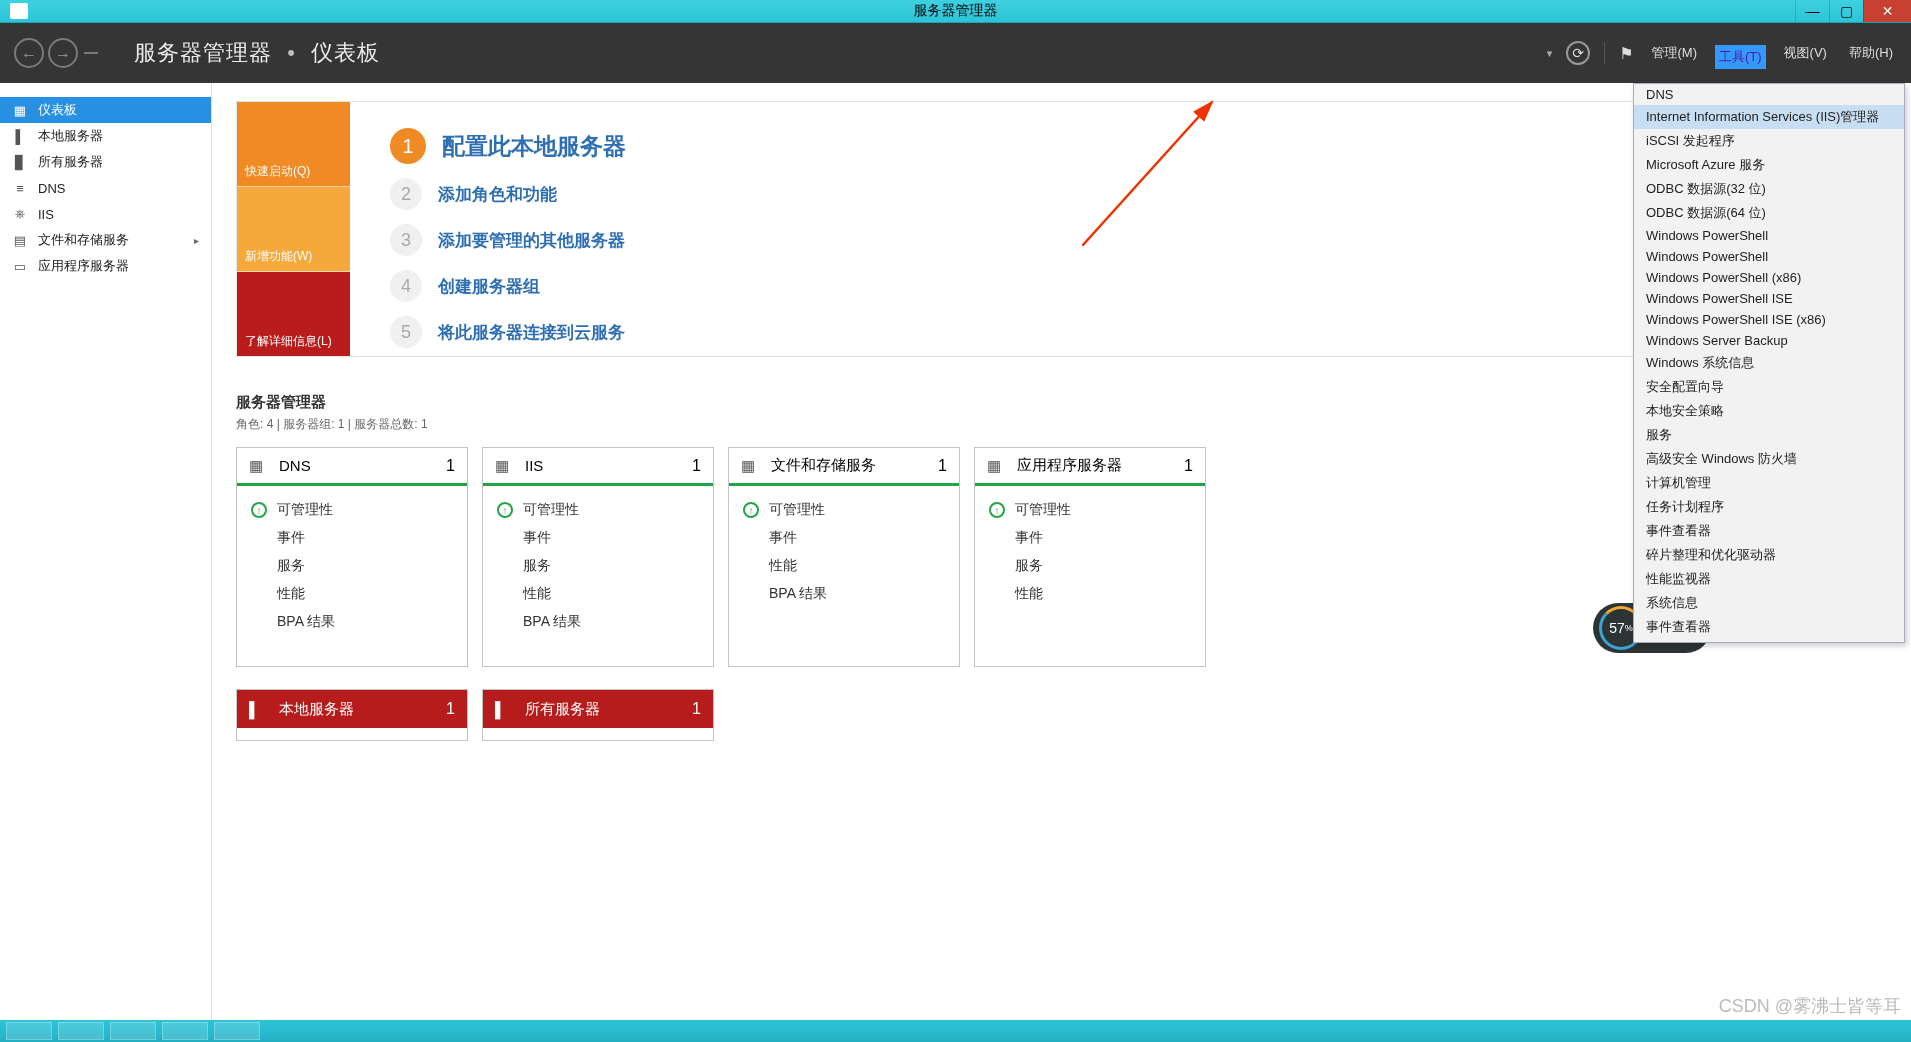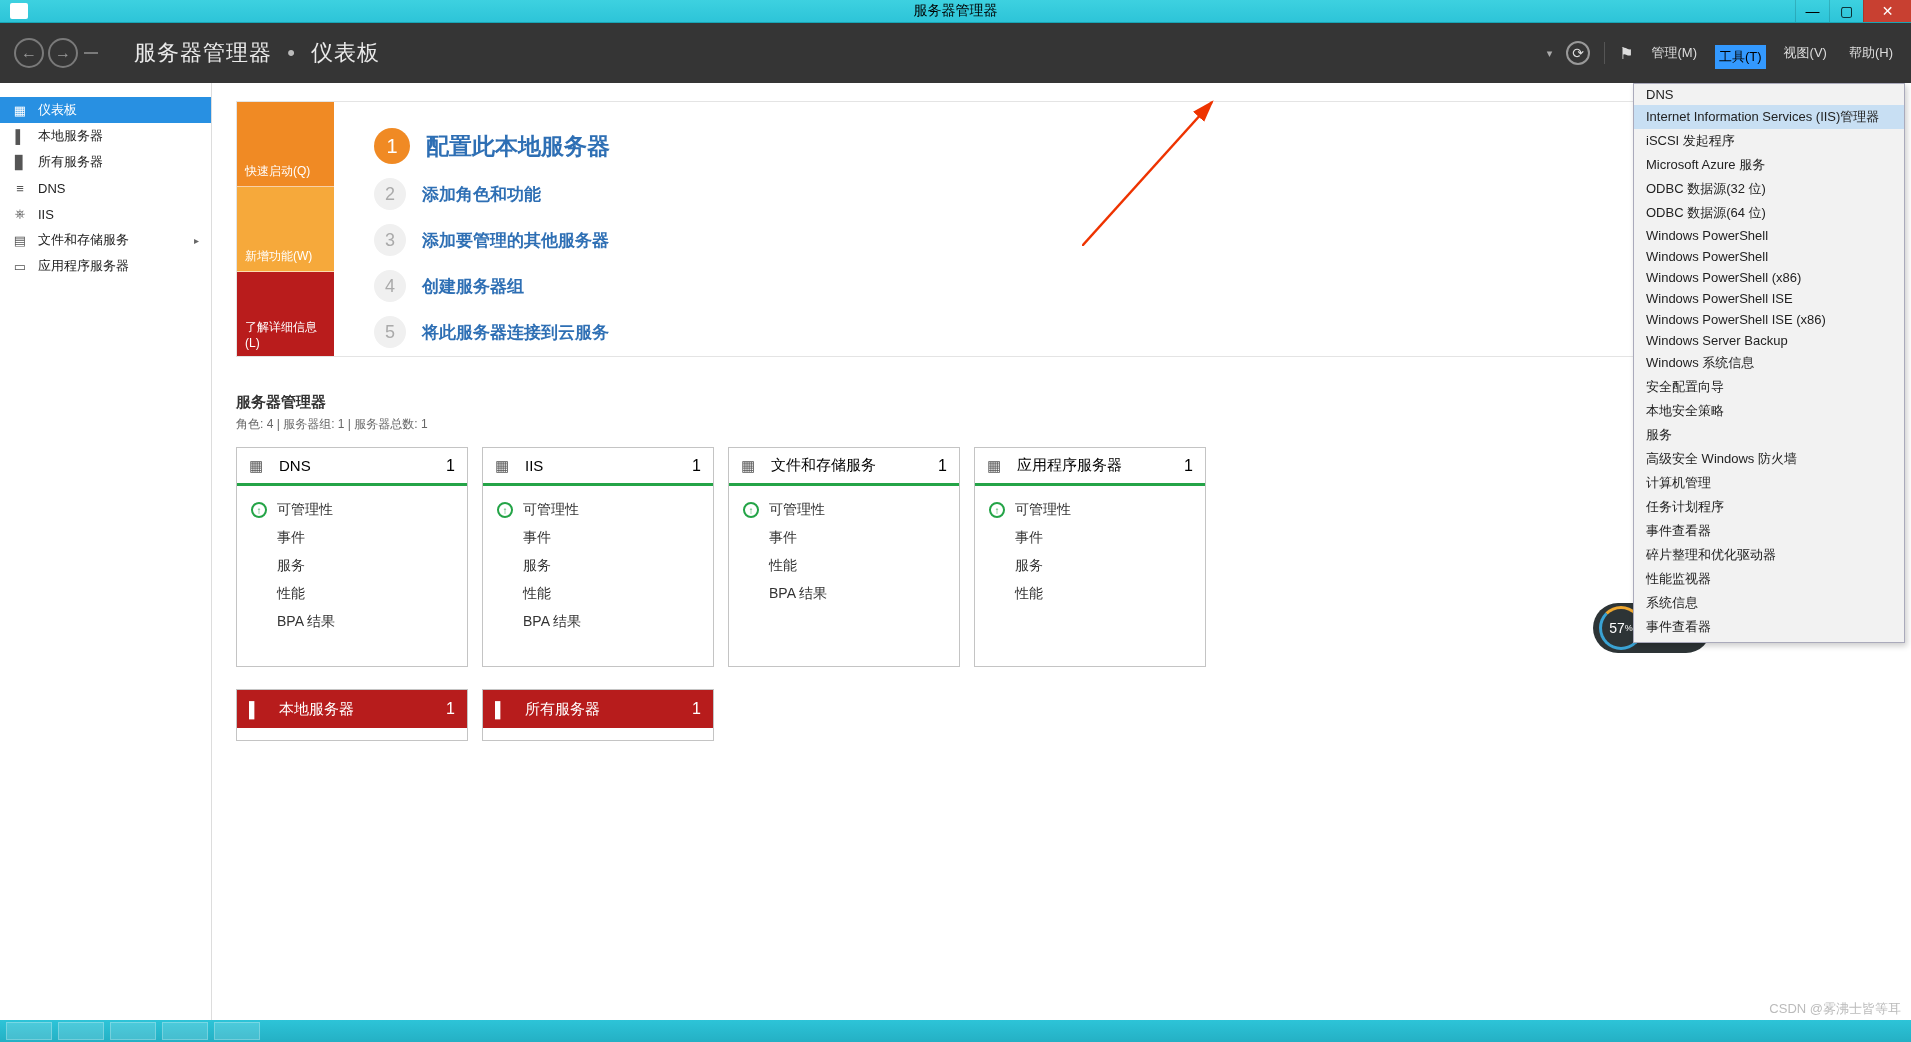--- a/index.html
+++ b/index.html
@@ -11,34 +11,34 @@
 .win-btn { width: 34px; height: 22px; display: flex; align-items: center; justify-content: center; border-left: 1px solid rgba(0,0,0,.15); font-size: 14px; }
 .win-close { background: #c84031; color: #fff; width: 48px; }
 .header-bar { height: 60px; background: #353535; display: flex; align-items: center; color: #fff; padding: 0 14px; }
 .nav-circle { width: 30px; height: 30px; border: 2px solid #7a7a7a; border-radius: 50%; display: flex; align-items: center; justify-content: center; margin-right: 4px; color: #9a9a9a; font-size: 16px; }
 .nav-dash { width: 14px; height: 2px; background: #7a7a7a; margin: 0 6px 0 2px; }
 .breadcrumb { font-size: 22px; margin-left: 30px; color: #eaeaea; letter-spacing: 1px; }
 .breadcrumb .sep { margin: 0 8px; color: #bbb; }
 .header-right { margin-left: auto; display: flex; align-items: center; gap: 14px; font-size: 13px; }
 .header-icon { color: #ddd; font-size: 16px; display: inline-flex; align-items: center; }
 .menu-item { color: #ddd; cursor: default; padding: 3px 4px; }
-.menu-item.sel { background: #3399ff; color: #000000; margin-top: 8px; }
+.menu-item.sel { background: #3399ff; color: #4c1d95; margin-top: 8px; }
 .divider-v-hdr { width: 1px; height: 22px; background: #555; }
 .refresh-circ { width: 24px; height: 24px; border: 2px solid #999; border-radius: 50%; display: flex; align-items: center; justify-content: center; font-size: 14px; }
 .body-area { display: flex; height: calc(100% - 83px - 22px); }
 .sidebar { width: 212px; background: #fff; padding-top: 14px; border-right: 1px solid #ddd; }
 .side-item { height: 26px; display: flex; align-items: center; gap: 10px; padding: 0 12px; font-size: 13px; color: #222; }
 .side-item.sel { background: #2890e2; color: #fff; }
 .side-item .icon { width: 16px; text-align: center; font-size: 13px; color: #555; }
 .side-item.sel .icon { color: #fff; }
 .side-item .chev { margin-left: auto; font-size: 10px; color: #666; }
 .main { flex: 1; background: #fff; padding: 18px 24px; overflow: hidden; position: relative; }
 .welcome-title { font-size: 15px; font-weight: bold; color: #444; margin-bottom: 22px; }
 .welcome-panel { display: flex; height: 256px; border: 1px solid #e4e4e4; }
-.tile-col { width: 97px; display: flex; flex-direction: column; }
+.tile-col { width: 113px; display: flex; flex-direction: column; }
 .tile { flex: 1; color: #fff; display: flex; align-items: flex-end; padding: 6px 8px; font-size: 12px; border-bottom: 1px solid rgba(255,255,255,.6); }
 .tile.t1 { background: #f08a24; }
 .tile.t2 { background: #f6a93b; }
 .tile.t3 { background: #b91c1c; border-bottom: none; }
 .steps { flex: 1; padding: 26px 40px; }
 .step-row { display: flex; align-items: center; gap: 16px; margin-bottom: 14px; }
 .step-num { width: 32px; height: 32px; border-radius: 50%; display: flex; align-items: center; justify-content: center; font-size: 18px; color: #aaa; background: #f0f0f0; }
 .step-row.primary .step-num { background: #f08a24; color: #fff; width: 36px; height: 36px; font-size: 20px; }
 .step-row.primary .step-text { font-size: 23px; color: #2e6fb4; }
 .step-text { font-size: 17px; color: #2e6fb4; cursor: default; font-weight: bold; }
@@ -57,21 +57,21 @@
 .tiles-row2 { display: flex; gap: 14px; margin-top: 22px; }
 .tools-menu { position: absolute; top: 83px; right: 6px; width: 272px; background: #f2f2f2; border: 1px solid #aab; box-shadow: 2px 3px 6px rgba(0,0,0,.2); z-index: 50; max-height: 560px; overflow: hidden; }
 .tmenu-item { padding: 3px 12px; font-size: 13px; color: #222; }
 .tmenu-item.hl { background: #c8dff3; }
 .arrow-line { position: absolute; z-index: 45; pointer-events: none; }
 .net-widget { position: absolute; right: 200px; top: 603px; z-index: 30; width: 118px; height: 50px; background: #2d3436; border-radius: 25px; display: flex; align-items: center; color: #fff; padding: 0 12px 0 6px; }
 .net-ring { width: 44px; height: 44px; border-radius: 50%; border: 3px solid #3aa3d4; border-top-color: #f0a830; display: flex; align-items: center; justify-content: center; font-size: 14px; margin-right: 8px; }
 .net-speed { font-size: 10px; color: #ccc; line-height: 13px; }
 .net-speed .up::before { content: "↑ "; color: #3aa3d4; }
 .net-speed .dn::before { content: "↓ "; color: #2ecc71; }
-.watermark { position: absolute; right: 10px; bottom: 24px; font-size: 13px; color: #bbb; }
+.watermark { position: absolute; right: 10px; bottom: 24px; font-size: 18px; color: #bbb; }
 .taskbar { position: absolute; bottom: 0; left: 0; right: 0; height: 22px; background: linear-gradient(#2dc4d8,#24b0c4); display: flex; align-items: center; gap: 6px; padding: 0 6px; }
 .tb-item { width: 46px; height: 18px; background: rgba(255,255,255,.15); border: 1px solid rgba(255,255,255,.25); }
 </style>
 </head>
 <body>
 
 <div class="title-bar">
   <div class="logo"></div>
   <div class="title">服务器管理器</div>
   <div class="win-controls">

